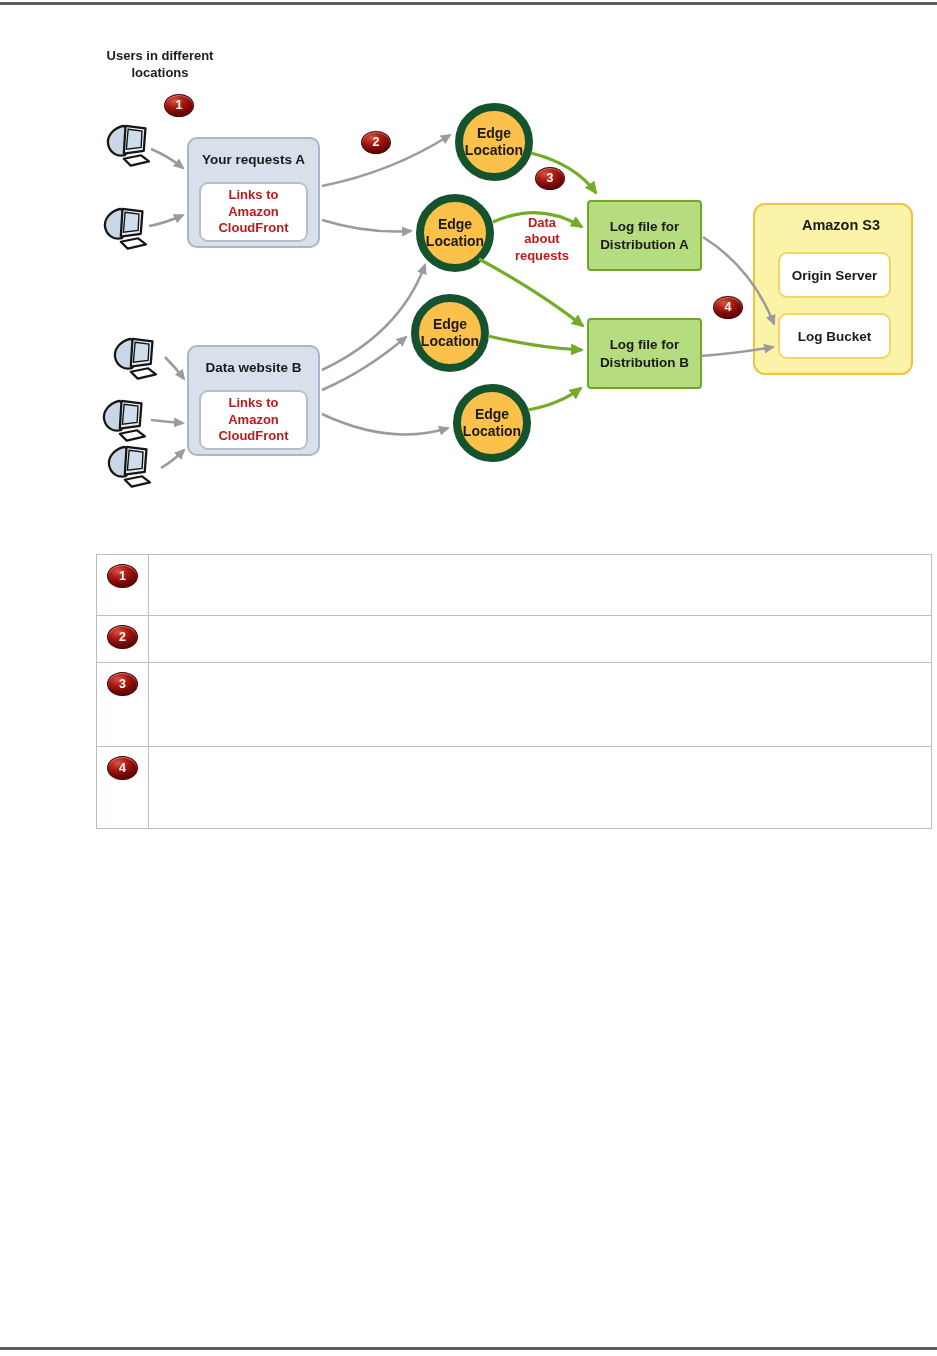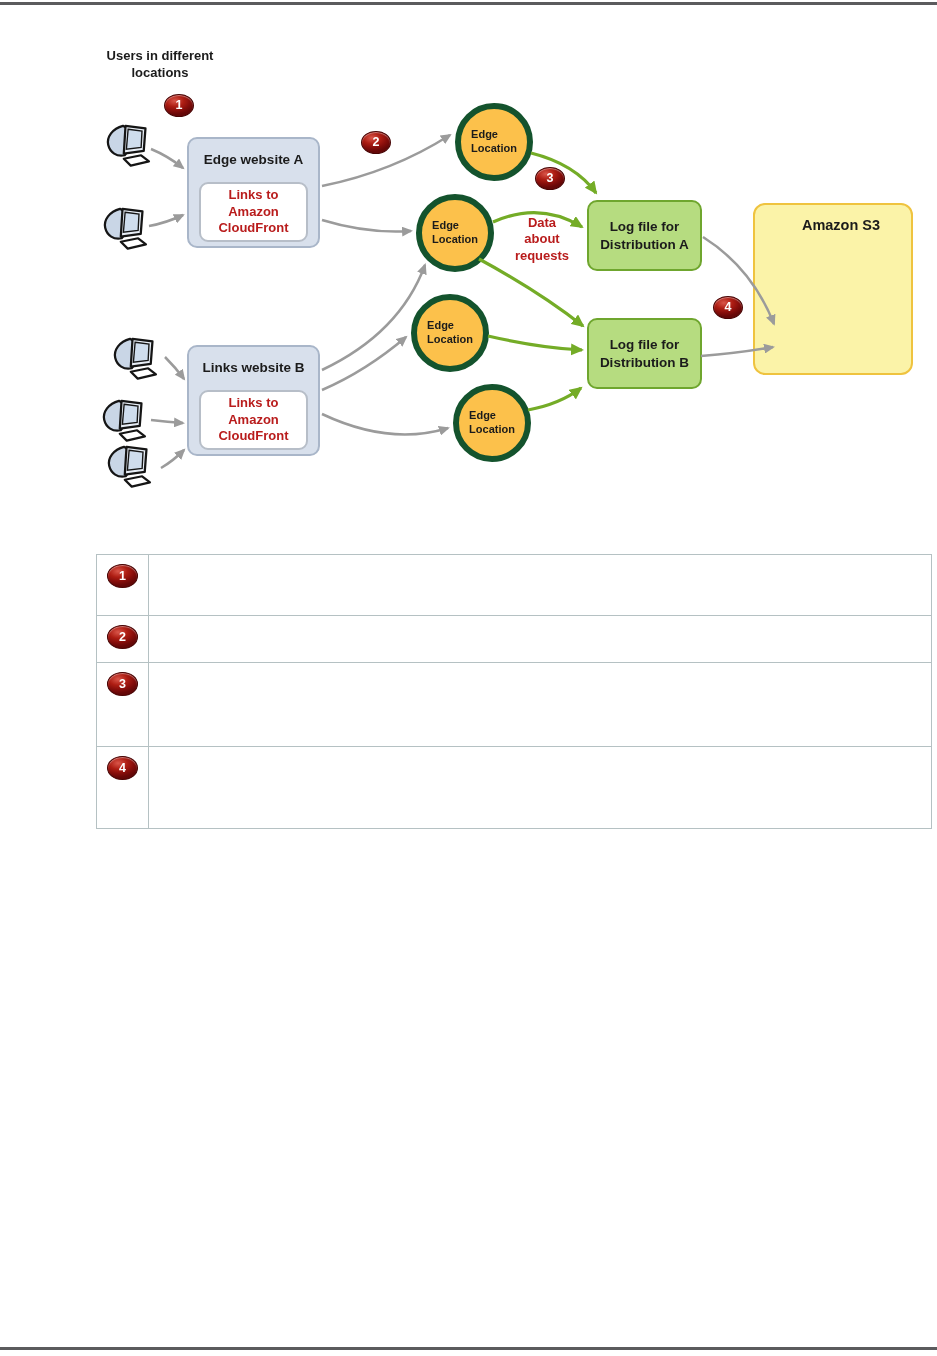--- a/index.html
+++ b/index.html
@@ -27,30 +27,30 @@
 
   .website-box{position:absolute;width:133px;height:111px;background:#d8e0ec;
                border:2px solid #a9b6c9;border-radius:10px;box-sizing:border-box;}
   #website-a{left:187px;top:137px;} #website-b{left:187px;top:345px;}
   .website-title{margin-top:13px;text-align:center;font-weight:bold;font-size:13.5px;}
   .link-box{position:absolute;left:10px;top:43px;width:109px;height:60px;background:#fff;
             border:2px solid #b7bec8;border-radius:9px;display:flex;align-items:center;justify-content:center;
             text-align:center;font-weight:bold;font-size:13px;color:#b91c1c;line-height:1.3;box-sizing:border-box;}
 
   .edge-circle{position:absolute;width:78px;height:78px;border-radius:50%;background:#fcc14b;
-               border:6px solid #14532d;display:flex;align-items:center;justify-content:center;
-               font-weight:bold;font-size:11px;line-height:1.25;box-sizing:border-box;}
+               border:8px solid #14532d;display:flex;align-items:center;justify-content:center;
+               text-align:center;font-weight:bold;font-size:14px;line-height:1.25;box-sizing:border-box;}
   #edge-1{left:455px;top:103px;} #edge-2{left:416px;top:194px;}
   #edge-3{left:411px;top:294px;} #edge-4{left:453px;top:384px;}
 
   .data-label{position:absolute;left:503px;top:215px;width:78px;text-align:center;
               font-weight:bold;font-size:13px;color:#b91c1c;line-height:1.25;}
 
   .log-box{position:absolute;width:115px;height:71px;background:#b6dc80;border:2.5px solid #6fa62e;
-           border-radius:10px;display:flex;align-items:center;justify-content:center;text-align:center;
+           border-radius:4px;display:flex;align-items:center;justify-content:center;text-align:center;
            font-weight:bold;font-size:13.5px;line-height:1.3;box-sizing:border-box;}
   #log-a{left:587px;top:200px;} #log-b{left:587px;top:318px;}
 
   .s3-box{position:absolute;left:753px;top:203px;width:160px;height:172px;background:#fbf3a8;
           border:2.5px solid #efc33f;border-radius:12px;box-sizing:border-box;}
   .s3-title{margin-top:12px;text-align:center;font-weight:bold;font-size:14.5px;margin-left:16px;}
   .s3-inner{position:absolute;left:23px;width:113px;height:46px;background:#fff;border:2px solid #f3d566;
             border-radius:9px;display:flex;align-items:center;justify-content:center;
             font-weight:bold;font-size:13.5px;box-sizing:border-box;}
   #origin-server{top:47px;} #log-bucket{top:108px;}
@@ -107,27 +107,27 @@
       <path d="M24 44 L44 40 L53 47 L32 52 Z" fill="#ffffff" stroke="#151515" stroke-width="2.6" stroke-linejoin="round"></path>
     </svg>
     <svg class="computer" id="comp-b3" viewBox="0 0 60 54">
       <path d="M23 6 C11 9 4 19 6 28 C8 37 16 42 25 40 L28 36 L28 9 Z" fill="#c9d6e6" stroke="#151515" stroke-width="2.6" stroke-linejoin="round"></path>
       <path d="M26 6 L49 9 L47 35 L24 38 Z" fill="#e8eef6" stroke="#151515" stroke-width="2.6" stroke-linejoin="round"></path>
       <path d="M29 10 L45 12 L44 31 L27 33 Z" fill="#cfdded" stroke="#151515" stroke-width="1.6"></path>
       <path d="M24 44 L44 40 L53 47 L32 52 Z" fill="#ffffff" stroke="#151515" stroke-width="2.6" stroke-linejoin="round"></path>
     </svg>
 
     <div class="website-box" id="website-a">
-      <div class="website-title">Edge website A</div>
+      <div class="website-title">Your requests A</div>
       <div class="link-box pre">Links to
 Amazon
 CloudFront</div>
     </div>
     <div class="website-box" id="website-b">
-      <div class="website-title">Links website B</div>
+      <div class="website-title">Data website B</div>
       <div class="link-box pre">Links to
 Amazon
 CloudFront</div>
     </div>
 
     <div class="edge-circle pre" id="edge-1">Edge
 Location</div>
     <div class="edge-circle pre" id="edge-2">Edge
 Location</div>
     <div class="edge-circle pre" id="edge-3">Edge
@@ -139,20 +139,22 @@
 about
 requests</div>
 
     <div class="log-box pre" id="log-a">Log file for
 Distribution A</div>
     <div class="log-box pre" id="log-b">Log file for
 Distribution B</div>
 
     <div class="s3-box">
       <div class="s3-title">Amazon S3</div>
+      <div class="s3-inner" id="origin-server">Origin Server</div>
+      <div class="s3-inner" id="log-bucket">Log Bucket</div>
     </div>
 
     <svg class="arrows" width="937" height="540" viewBox="0 0 937 540">
       <defs>
         <marker id="ah-gray" markerUnits="userSpaceOnUse" markerWidth="12" markerHeight="10" refX="9" refY="5" orient="auto">
           <path d="M0,0 L11,5 L0,10 Z" fill="#9b9b9b"></path>
         </marker>
         <marker id="ah-green" markerUnits="userSpaceOnUse" markerWidth="14" markerHeight="12" refX="11" refY="6" orient="auto">
           <path d="M0,0 L13,6 L0,12 Z" fill="#74ac27"></path>
         </marker>

